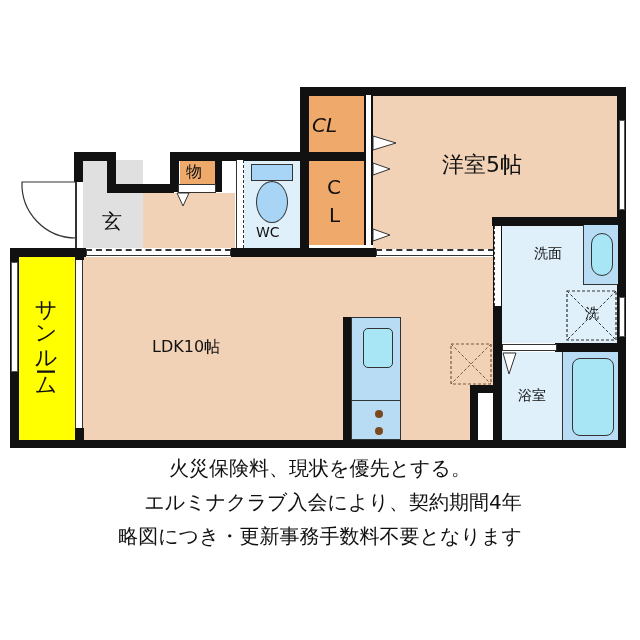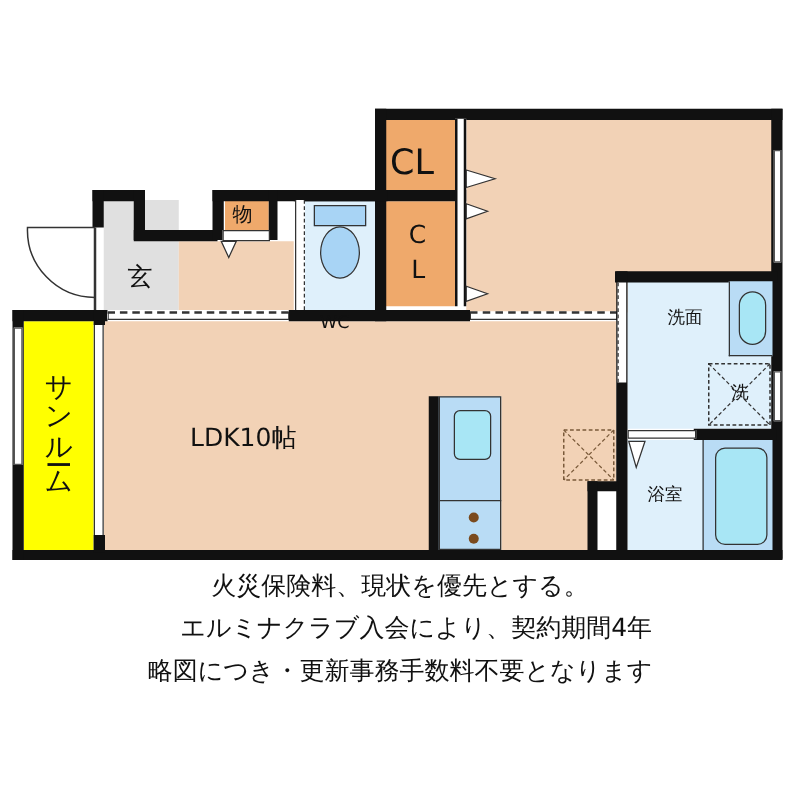--- a/index.html
+++ b/index.html
@@ -118,27 +118,28 @@
 
   <svg class="abs" style="left:566px;top:290px;" width="52" height="52">
     <rect x="1" y="1" width="49" height="49" fill="none" stroke="#333" stroke-dasharray="3,2" stroke-width="1.2"></rect>
     <line x1="1" y1="1" x2="50" y2="50" stroke="#333" stroke-dasharray="3,2"></line>
     <line x1="50" y1="1" x2="1" y2="50" stroke="#333" stroke-dasharray="3,2"></line>
   </svg>
 
   <div class="abs" style="left:562px;top:352px;width:56px;height:88px;background:#b9dcf5;border-left:1px solid #333;"></div>
   <div class="abs" style="left:572px;top:358px;width:42px;height:78px;background:#a8e6f5;border:1px solid #333;border-radius:8px;"></div>
 
-  <div class="label" style="left:312px;top:113px;font-size:28px;">CL</div>
+  <div class="label" style="left:312px;top:113px;font-size:20px;font-style:italic;">CL</div>
   <div class="label" style="left:327px;top:175px;font-size:20px;">C</div>
   <div class="label" style="left:329px;top:203px;font-size:20px;">L</div>
+  <div class="label" style="left:442px;top:150px;font-size:22px;">洋室5帖</div>
   <div class="label" style="left:186px;top:162px;font-size:16px;">物</div>
   <div class="label" style="left:102px;top:208px;font-size:20px;">玄</div>
-  <div class="label" style="left:256px;top:224px;font-size:14px;margin-top:26px;">WC</div>
-  <div class="label" style="left:152px;top:337px;font-size:20px;">LDK10帖</div>
+  <div class="label" style="left:256px;top:224px;font-size:14px;">WC</div>
+  <div class="label" style="left:152px;top:337px;font-size:16px;">LDK10帖</div>
   <div class="label" style="left:34px;top:285px;font-size:22px;writing-mode:vertical-rl;line-height:24px;">サンルーム</div>
   <div class="label" style="left:534px;top:245px;font-size:14px;">洗面</div>
   <div class="label" style="left:585px;top:305px;font-size:14px;">洗</div>
   <div class="label" style="left:518px;top:387px;font-size:14px;">浴室</div>
 </div>
 
 <div class="note" style="top:455px;">火災保険料、現状を優先とする。</div>
 <div class="note" style="top:489px;padding-left:13px;">エルミナクラブ入会により、契約期間4年</div>
 <div class="note" style="top:523px;">略図につき・更新事務手数料不要となります</div>
 

